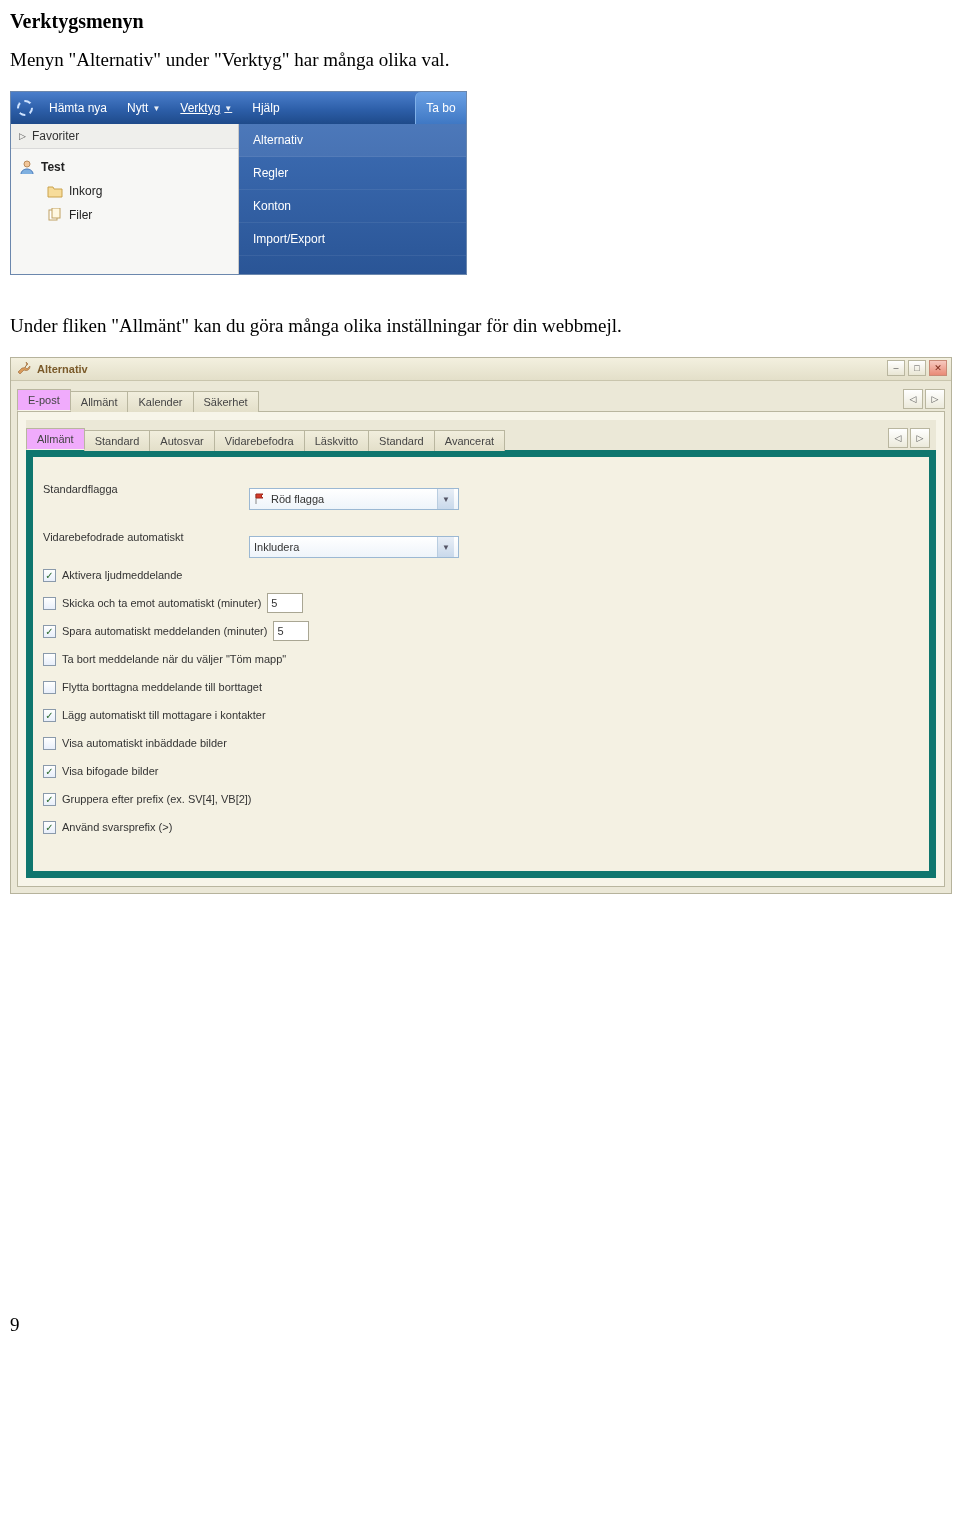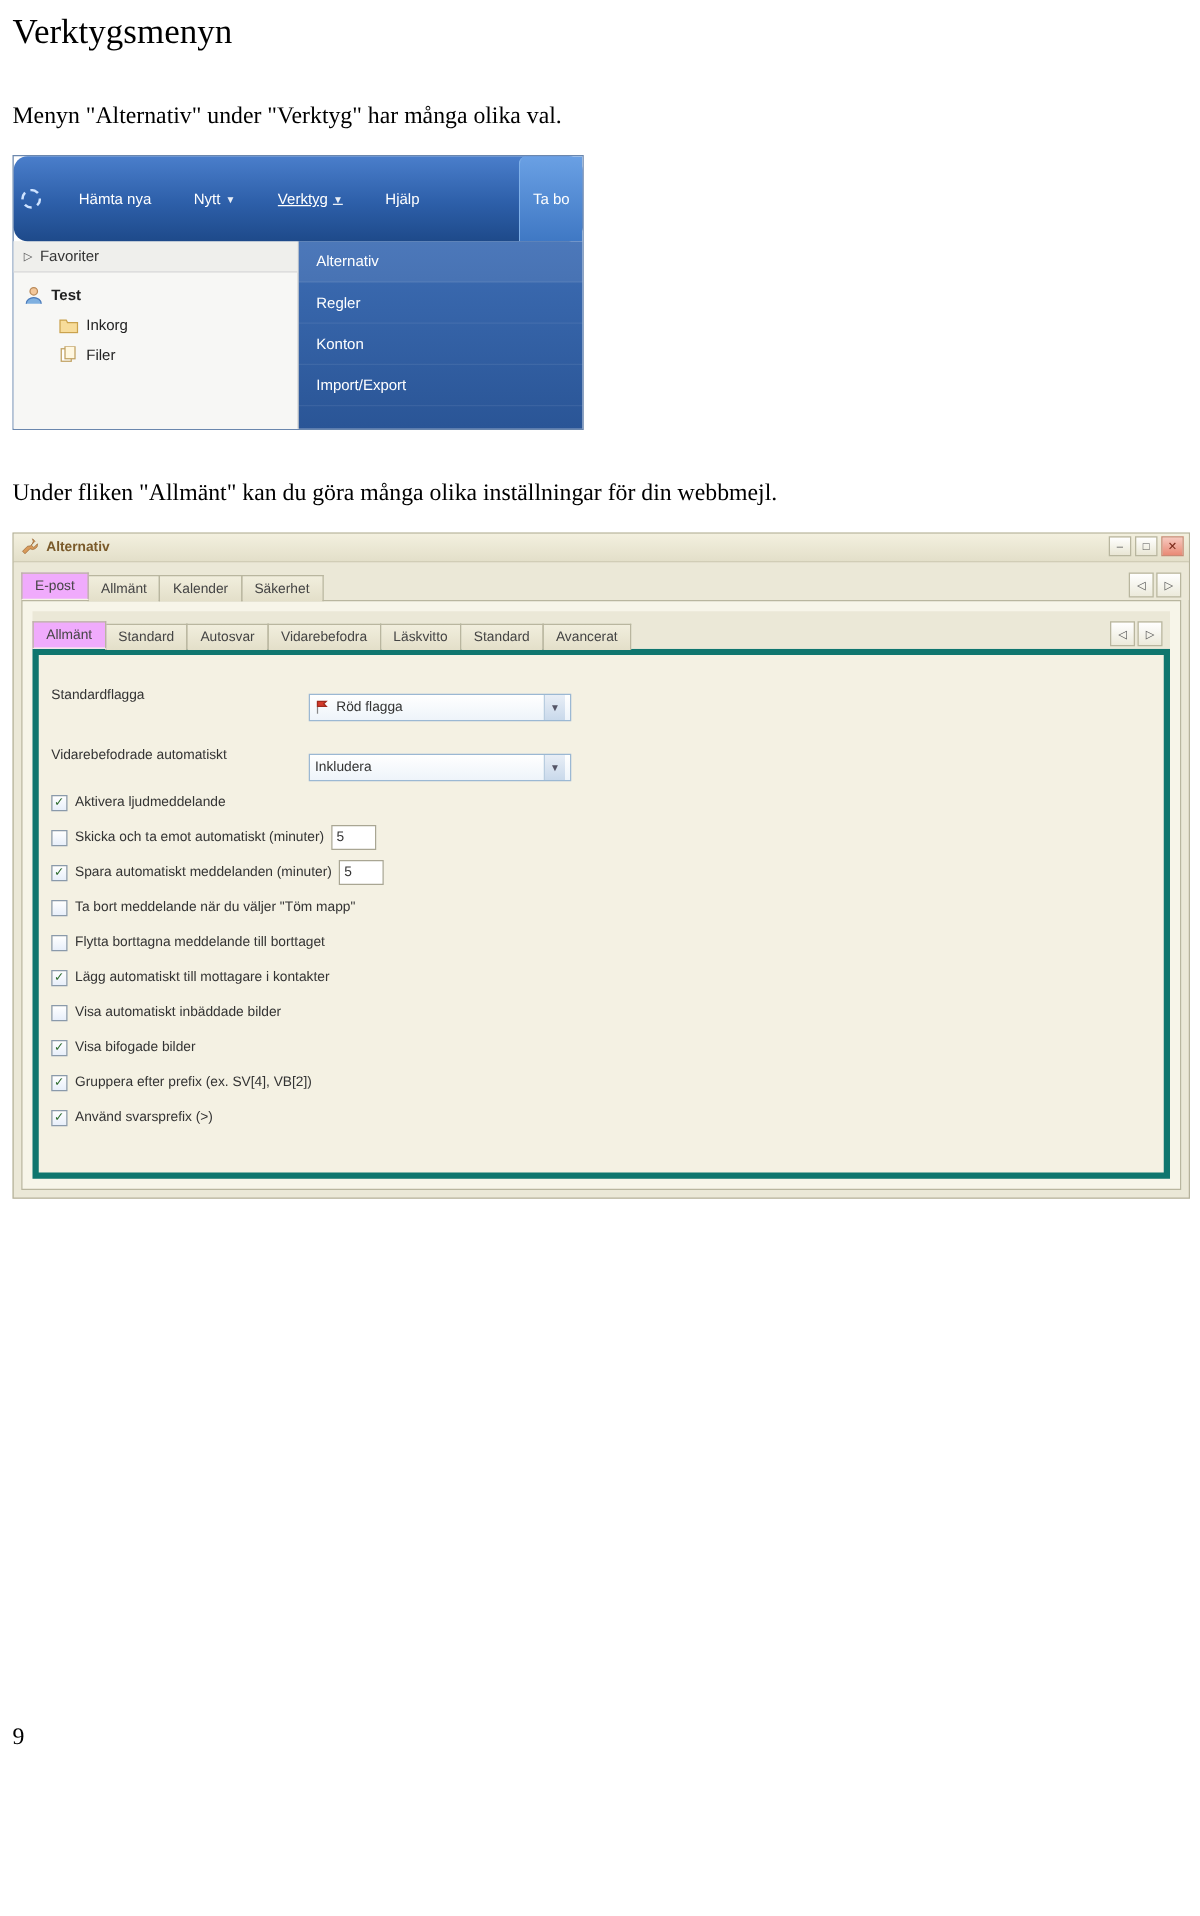--- a/index.html
+++ b/index.html
@@ -8,23 +8,23 @@
     font-family: "Times New Roman", serif;
     background: #fff;
     color: #000;
     width: 960px;
   }
   .page {
     padding: 10px 10px 40px 10px;
     box-sizing: border-box;
   }
   h1.title {
-    font-size: 28px;
-    font-weight: normal;
-    margin: 0 0 40px 0;
+    font-size: 20px;
+    font-weight: bold;
+    margin: 0 0 16px 0;
   }
   p.intro, p.intro2 {
     font-size: 19px;
     margin: 0 0 20px 0;
   }
 
   
   .shot1 {
     width: 455px;
     font-family: Tahoma, Arial, sans-serif;
@@ -32,24 +32,23 @@
     border: 1px solid #6b87ad;
     background: #fff;
     margin-bottom: 40px;
   }
   .toolbar1 {
     height: 32px;
     background: linear-gradient(#4a7ecb, #2d5fa9 55%, #1e4a8a);
     display: flex;
     align-items: center;
     color: #fff;
-    padding: 18px 6px;
-    gap: 26px;
+    padding: 0 6px;
+    gap: 12px;
     position: relative;
-    border-radius: 11px;
   }
   .tbitem {
     display: flex;
     align-items: center;
     gap: 4px;
     padding: 4px 4px;
     cursor: default;
   }
   .tbitem.sel {
     text-decoration: underline;
@@ -215,21 +214,21 @@
     z-index: 2;
   }
   .panel {
     border: 1px solid #b9b69f;
     background: #f7f5e9;
     margin: 0 6px 6px 6px;
     padding: 8px 8px 8px 8px;
   }
   .panel.inner {
     margin: 0;
-    border: 5px solid #0f766e;
+    border: 7px solid #0f766e;
     background: #f4f1e3;
     min-height: 360px;
     padding-bottom: 30px;
   }
   .formrow {
     display: flex;
     align-items: center;
     gap: 6px;
     padding: 3px 2px;
     min-height: 22px;

